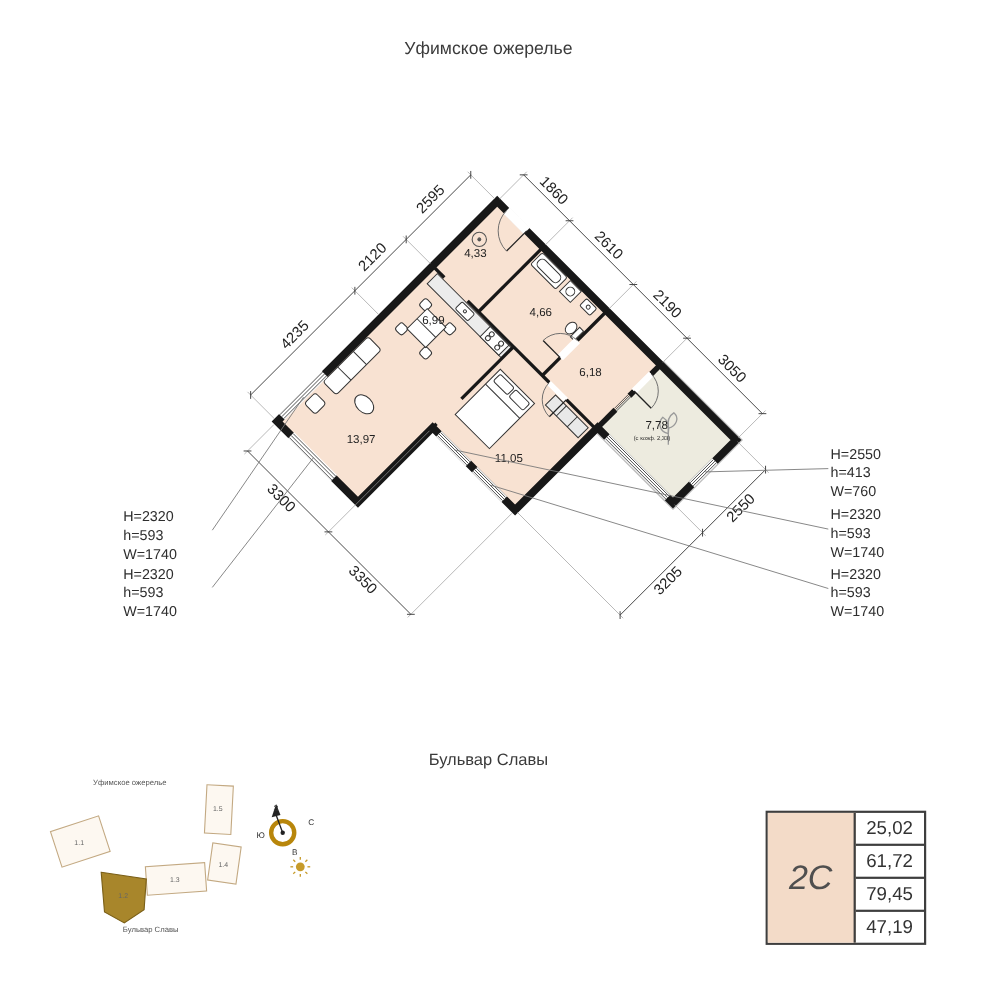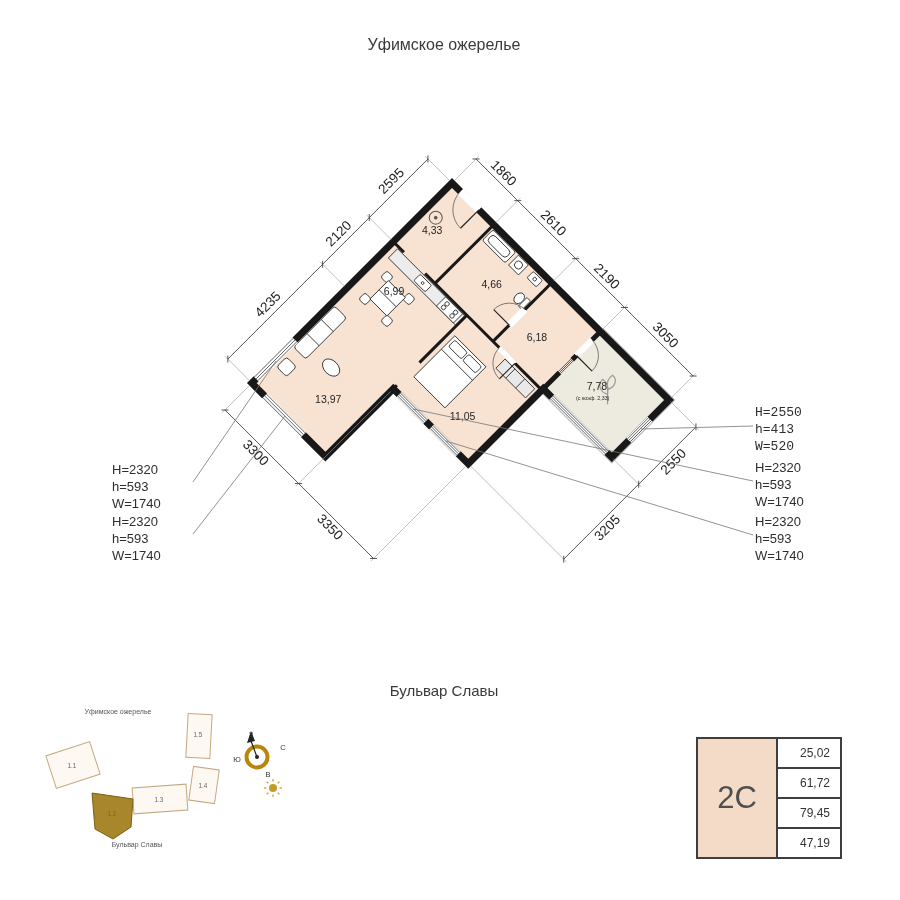--- a/index.html
+++ b/index.html
@@ -13,24 +13,24 @@
   .callout div{height:17px;}
   .dimtext{font-size:13.5px;fill:#222;}
   .roomtext{font-size:10.5px;fill:#1f1f1f;}
   .notetext{font-size:5.3px;fill:#1f1f1f;}
   .maptext{font-size:7px;fill:#555;}
   .bldgtext{font-size:6.3px;fill:#666;}
   .compasstext{font-size:7.5px;fill:#333;}
   .info-card{position:absolute;left:696px;top:737px;width:146px;height:122px;
      border:2px solid #3e3e3e;display:flex;box-sizing:border-box;background:#fff;}
   .card-type{flex:0 0 78px;background:#f3dbc8;border-right:2px solid #3e3e3e;
-     display:flex;align-items:center;justify-content:center;font-size:31px;color:#4f4f4f;}
+     display:flex;align-items:center;justify-content:center;font-size:31px;color:#4f4f4f;font-style:italic;}
   .card-values{flex:1;display:flex;flex-direction:column;}
   .card-values .row{flex:1;display:flex;align-items:center;justify-content:flex-end;
-     padding-right:10px;font-size:12px;color:#333;}
+     padding-right:10px;font-size:17px;color:#333;}
   .card-values .row + .row{border-top:2px solid #3e3e3e;}
 </style>
 </head>
 <body>
 
 <div class="page">
 
   <div class="title" id="title-top">Уфимское ожерелье</div>
   <div class="title" id="title-bottom">Бульвар Славы</div>
 
@@ -313,24 +313,24 @@
   <div class="callout" style="left:112px;top:461px;">
     <div>H=2320</div>
     <div>h=593</div>
     <div>W=1740</div>
   </div>
   <div class="callout" style="left:112px;top:513px;">
     <div>H=2320</div>
     <div>h=593</div>
     <div>W=1740</div>
   </div>
-  <div class="callout" style="left:755px;top:404px;font-family:Liberation Mono, monospace;">
+  <div class="callout" style="left:755px;top:404px;">
     <div>H=2550</div>
     <div>h=413</div>
-    <div>W=520</div>
+    <div>W=760</div>
   </div>
   <div class="callout" style="left:755px;top:459px;">
     <div>H=2320</div>
     <div>h=593</div>
     <div>W=1740</div>
   </div>
   <div class="callout" style="left:755px;top:513px;">
     <div>H=2320</div>
     <div>h=593</div>
     <div>W=1740</div>

